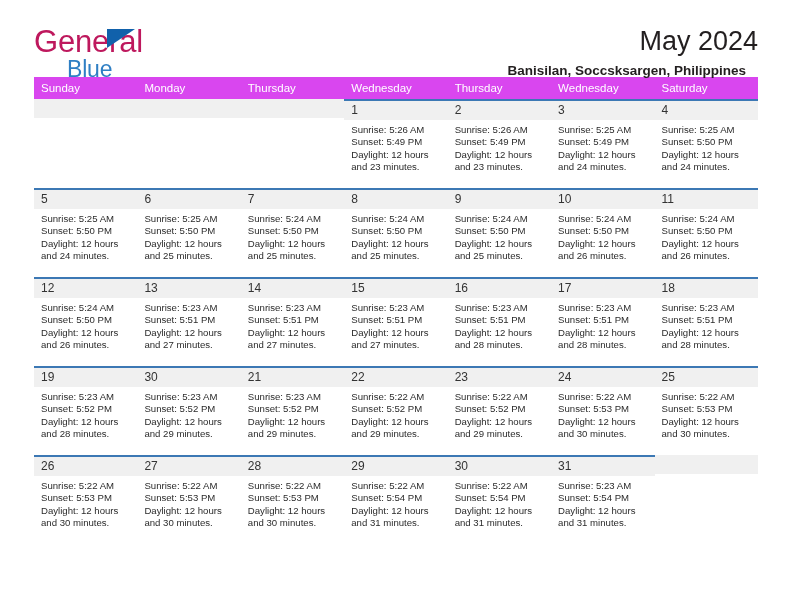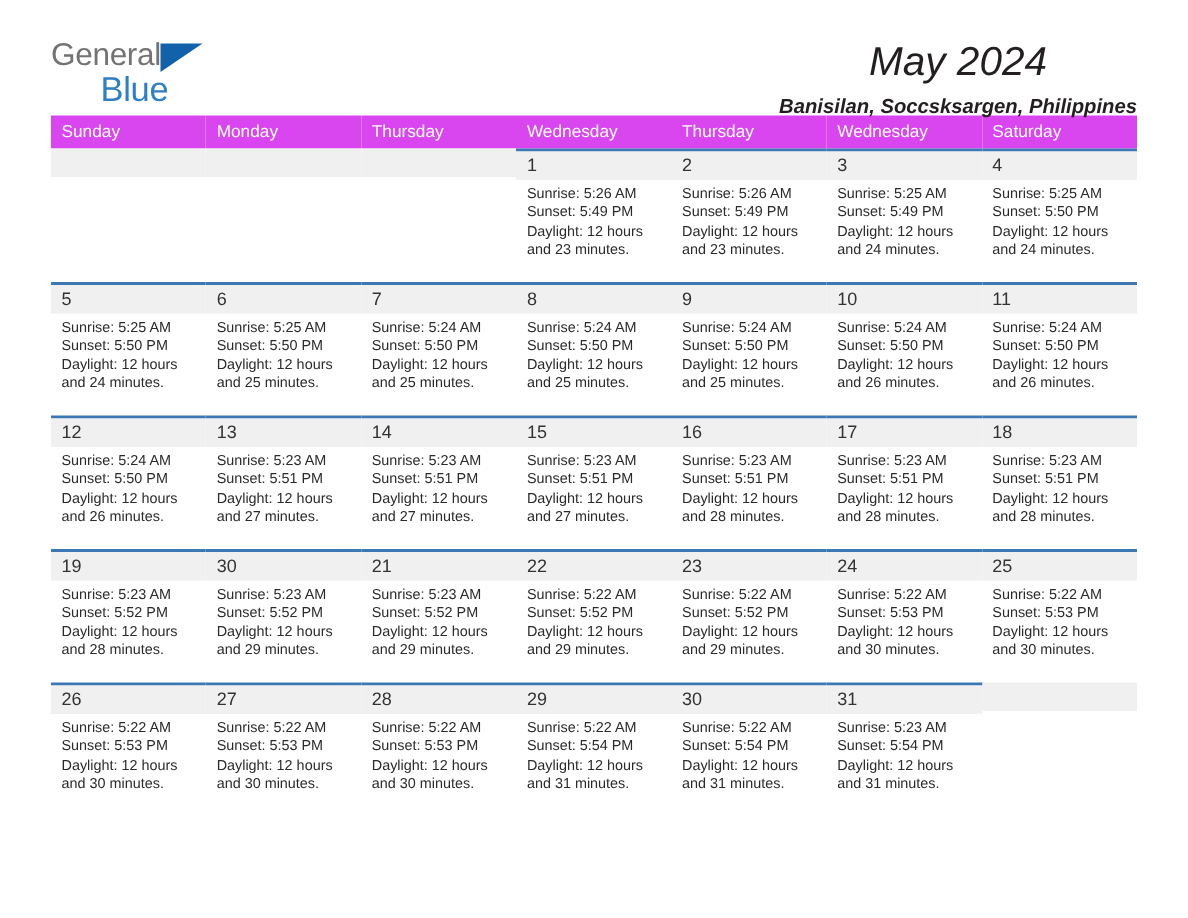--- a/index.html
+++ b/index.html
@@ -31,22 +31,22 @@
     height: 72px;
     box-sizing: border-box;
   }
   .logo {
     position: relative;
     width: 120px;
     height: 52px;
     line-height: 1;
   }
   .logo-general {
-    font-size: 21px;
-    color: #737373;
+    font-size: 31px;
+    color: #be185d;
     letter-spacing: -0.2px;
     display: block;
   }
   .logo-blue {
     font-size: 23px;
     color: #2f7fc4;
     letter-spacing: -0.2px;
     display: block;
     margin-top: 1px;
     margin-left: 33px;
@@ -54,36 +54,35 @@
   .logo-triangle {
     position: absolute;
     left: 73px;
     top: 3px;
     width: 0;
     height: 0;
     border-left: 28px solid #1161ab;
     border-bottom: 19px solid transparent;
   }
   .title-block {
-    text-align: center;
+    text-align: right;
     padding-top: 1px;
-    font-style: italic;
   }
   .cal-title {
     font-size: 27px;
     color: #231f20;
     line-height: 1.05;
     font-weight: normal;
     margin: 0;
   }
   .cal-subtitle {
     font-size: 13.5px;
     color: #231f20;
     font-weight: bold;
-    margin: 9px 0 0 0;
+    margin: 9px 12px 0 0;
     line-height: 1.1;
   }
 
   
   .calendar {
     width: 724px;
     border-collapse: collapse;
     table-layout: fixed;
     margin-top: 5px;
   }

